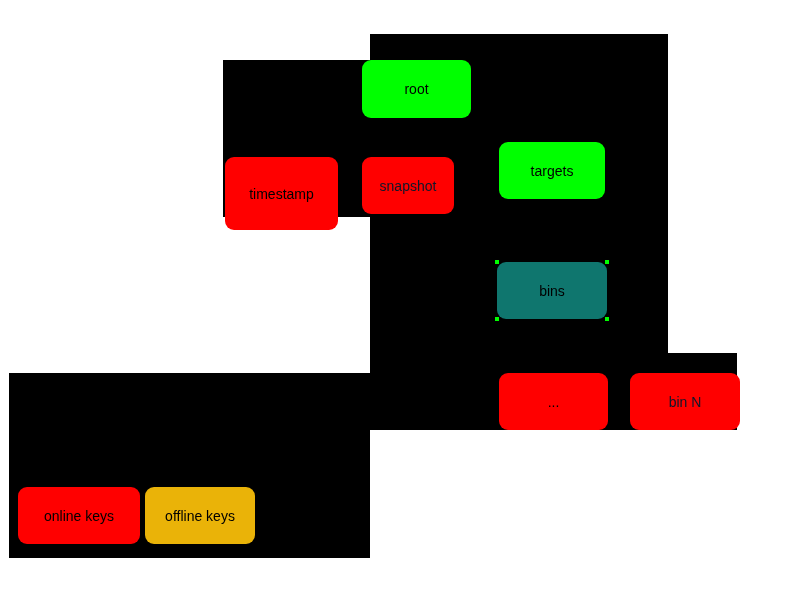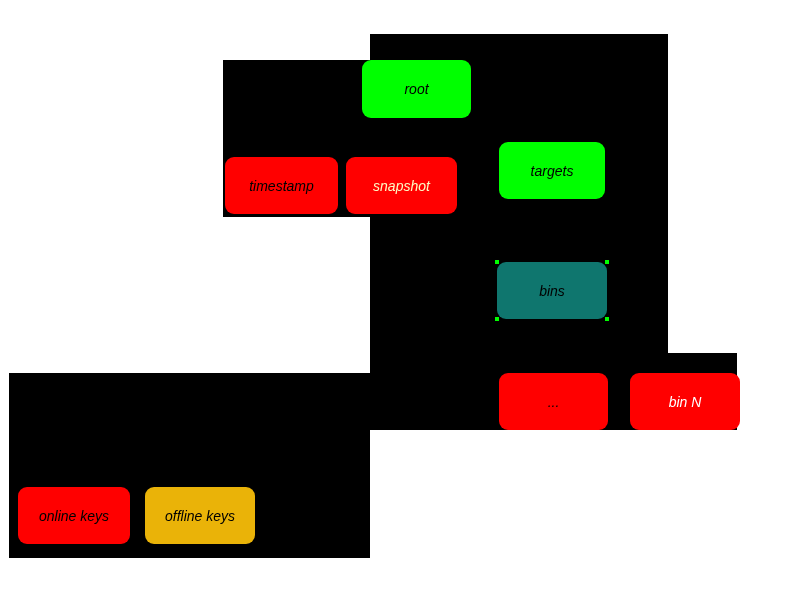--- a/index.html
+++ b/index.html
@@ -25,21 +25,20 @@
     display: flex;
     align-items: center;
     justify-content: center;
     color: #000000;
     font-size: 14px;
     font-family: "Liberation Sans", sans-serif;
     line-height: 1;
     text-align: center;
     box-sizing: border-box;
     white-space: nowrap;
-    font-style: italic;
   }
   .node.green { background: #00ff00; }
   .node.red   { background: #ff0000; }
   .node .label { pointer-events: none; }
   
   .handle {
     position: absolute;
     width: 4px;
     height: 4px;
     background: #00ff00;
@@ -54,41 +53,41 @@
 
 <div id="canvas" style="width: 800px; height: 600px; background: rgb(255, 255, 255);">
 
 <div class="region" style="left: 370px; top: 34px; width: 298px; height: 396px; background: rgb(0, 0, 0);"></div>
     <div class="region" style="left: 223px; top: 60px; width: 147px; height: 157px; background: rgb(0, 0, 0);"></div>
     <div class="region" style="left: 370px; top: 353px; width: 367px; height: 77px; background: rgb(0, 0, 0);"></div>
     <div class="region" style="left: 9px; top: 373px; width: 361px; height: 185px; background: rgb(0, 0, 0);"></div>
     <div class="node green" style="left: 362px; top: 60px; width: 109px; height: 58px; background: rgb(0, 255, 0); color: rgb(0, 0, 0);">
       <span class="label">root</span>
     </div>
-    <div class="node red" style="left: 225px; top: 157px; width: 113px; height: 57px; background: rgb(255, 0, 0); color: rgb(0, 0, 0);">
+    <div class="node red" style="left: 225px; top: 157px; width: 113px; height: 73px; background: rgb(255, 0, 0); color: rgb(0, 0, 0);">
       <span class="label">timestamp</span>
     </div>
-    <div class="node red" style="left: 346px; top: 157px; width: 111px; height: 57px; background: rgb(255, 0, 0); color: #fef9c3;">
+    <div class="node red" style="left: 362px; top: 157px; width: 92px; height: 57px; background: rgb(255, 0, 0); color: #0f172a;">
       <span class="label">snapshot</span>
     </div>
     <div class="node green" style="left: 499px; top: 142px; width: 106px; height: 57px; background: rgb(0, 255, 0); color: rgb(0, 0, 0);">
       <span class="label">targets</span>
     </div>
     <div class="node green" style="left: 497px; top: 262px; width: 110px; height: 57px; background: #0f766e; color: rgb(0, 0, 0);">
       <span class="label">bins</span>
       <span class="handle tl" style="background: rgb(0, 255, 0);"></span>
       <span class="handle tr" style="background: rgb(0, 255, 0);"></span>
       <span class="handle bl" style="background: rgb(0, 255, 0);"></span>
       <span class="handle br" style="background: rgb(0, 255, 0);"></span>
     </div>
     <div class="node red" style="left: 499px; top: 373px; width: 109px; height: 57px; background: rgb(255, 0, 0); color: rgb(0, 0, 0);">
       <span class="label">...</span>
     </div>
-    <div class="node red" style="left: 630px; top: 373px; width: 110px; height: 57px; background: rgb(255, 0, 0); color: #ffffff;">
+    <div class="node red" style="left: 630px; top: 373px; width: 110px; height: 57px; background: rgb(255, 0, 0); color: #0f172a;">
       <span class="label">bin N</span>
     </div>
-    <div class="node red" style="left: 18px; top: 487px; width: 112px; height: 57px; background: rgb(255, 0, 0); color: rgb(0, 0, 0);">
+    <div class="node red" style="left: 18px; top: 487px; width: 122px; height: 57px; background: rgb(255, 0, 0); color: rgb(0, 0, 0);">
       <span class="label">online keys</span>
     </div>
     <div class="node green" style="left: 145px; top: 487px; width: 110px; height: 57px; background: #eab308; color: rgb(0, 0, 0);">
       <span class="label">offline keys</span>
     </div>
   </div>
 
 </body></html>

